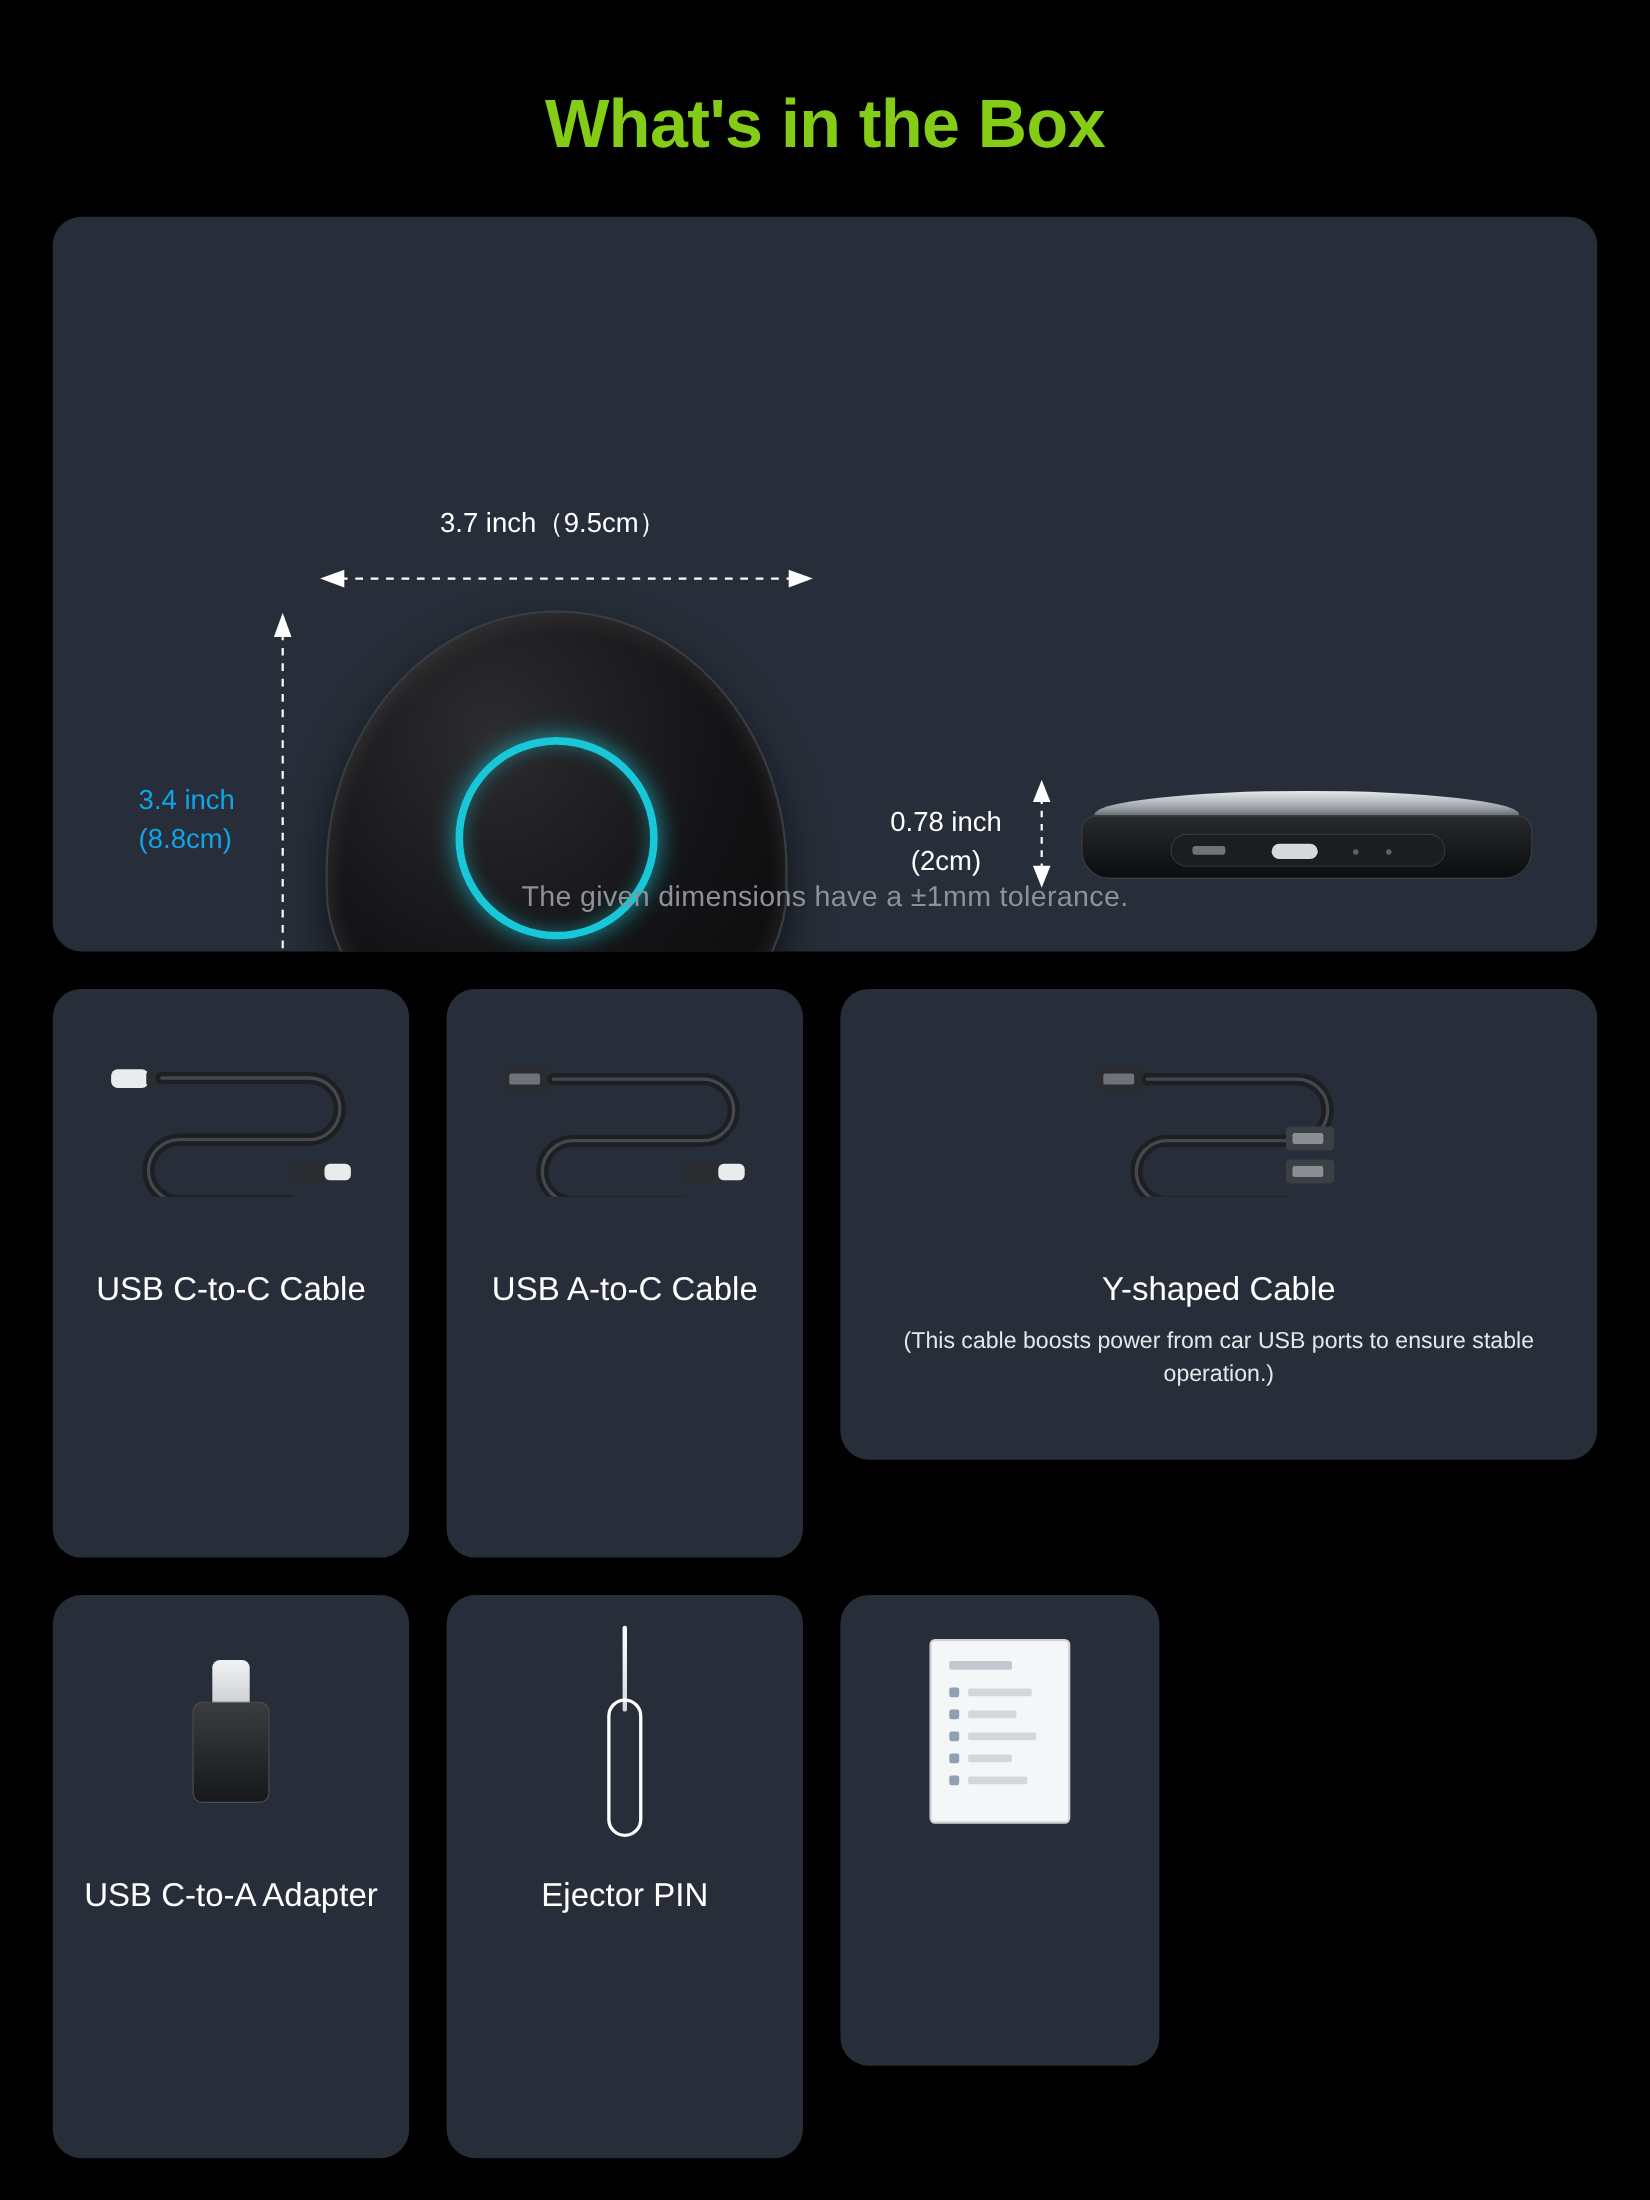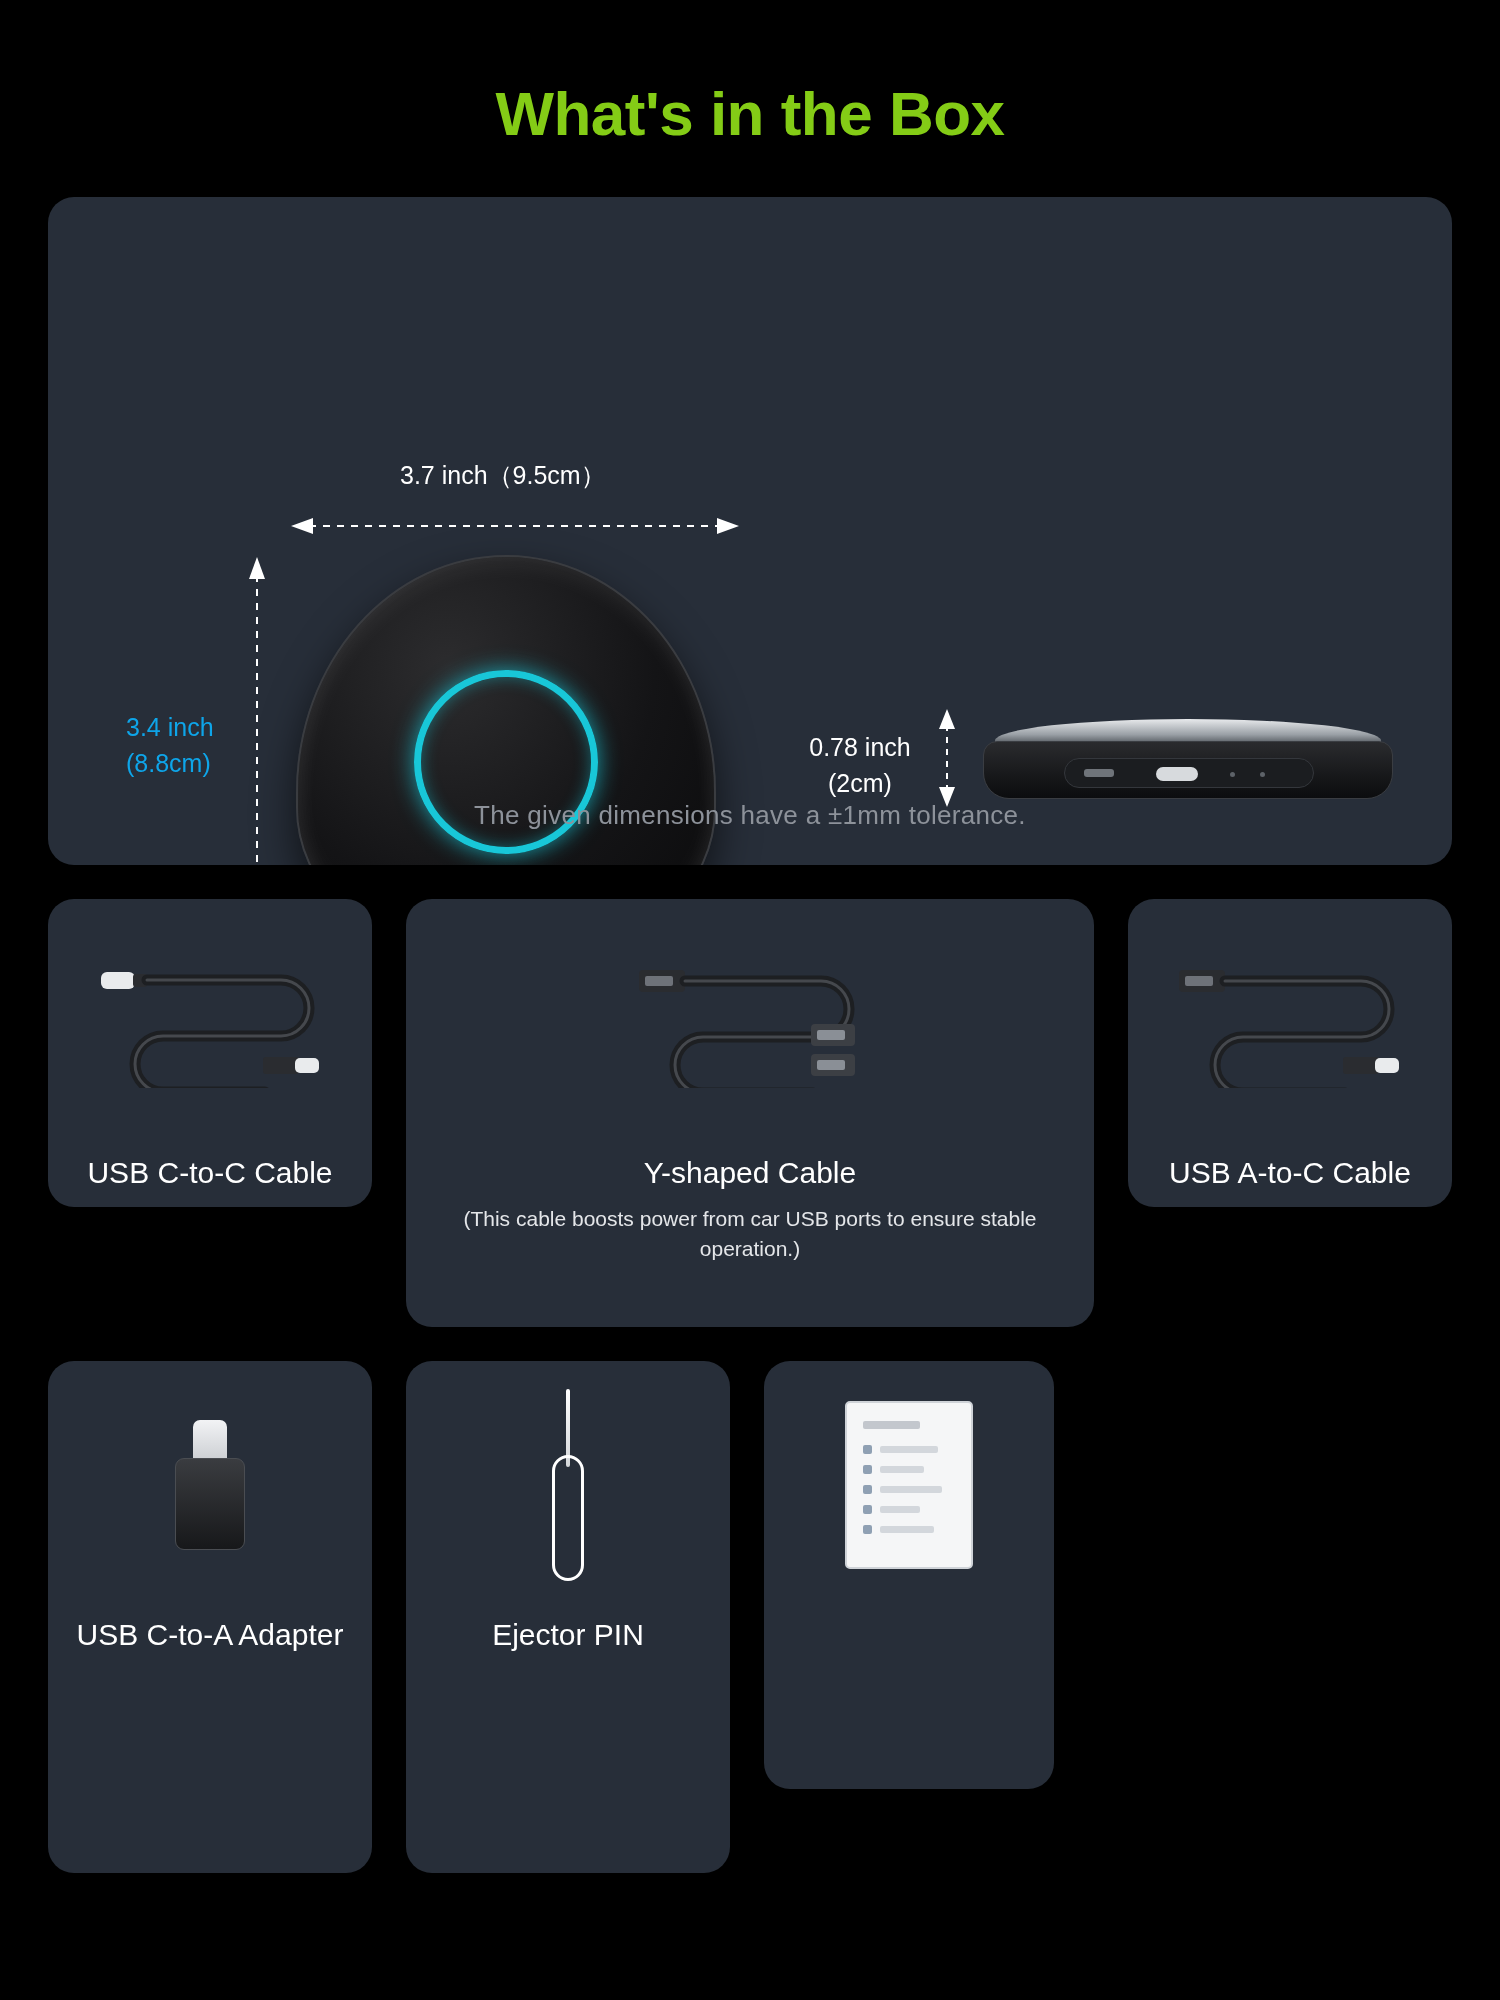--- a/index.html
+++ b/index.html
@@ -203,21 +203,21 @@
   }
   .card {
     background: #272e39;
     border-radius: 26px;
     position: relative;
     display: flex;
     flex-direction: column;
     align-items: center;
     justify-content: flex-start;
   }
-  .row-cables .card-small { width: 324px; height: 308px; }
+  .row-cables .card-small { width: 324px; height: 517px; }
   .row-cables .card-wide  { width: 688px; height: 428px; }
 
   .row-items .card-item   { width: 324px; height: 512px; }
   .row-items .card-item-narrow { width: 290px; height: 428px; }
 
   .art {
     flex: 0 0 auto;
     width: 100%;
     height: 248px;
     display: flex;
@@ -418,51 +418,51 @@
         <svg class="cable-svg" width="230" height="130" viewBox="0 0 230 130">
           <rect x="6" y="14" width="34" height="17" rx="6" fill="#e9ebed"></rect>
           <rect x="38" y="16" width="14" height="13" rx="3" fill="#2a2c30"></rect>
           <path d="M52 22 H186 a28 28 0 0 1 0 56 H68 a28 28 0 0 0 0 56 H170" fill="none" stroke="#1d1f22" stroke-width="11" stroke-linecap="round"></path>
           <path d="M52 22 H186 a28 28 0 0 1 0 56 H68 a28 28 0 0 0 0 56 H170" fill="none" stroke="#45484d" stroke-width="3" stroke-linecap="round"></path>
           <rect x="168" y="99" width="36" height="17" rx="3" fill="#2a2c30"></rect>
           <rect x="200" y="100" width="24" height="15" rx="5" fill="#e9ebed"></rect>
         </svg>
       </div>
       <div class="label label-block">USB C-to-C Cable</div>
+    </div>
+
+    <div class="card card-small">
+      <div class="art">
+        <svg class="cable-svg" width="230" height="130" viewBox="0 0 230 130">
+          <rect x="4" y="12" width="46" height="22" rx="4" fill="#2a2c30"></rect>
+          <rect x="10" y="18" width="28" height="10" rx="2" fill="#6e7279"></rect>
+          <path d="M50 23 H186 a28 28 0 0 1 0 56 H68 a28 28 0 0 0 0 56 H170" fill="none" stroke="#1d1f22" stroke-width="11" stroke-linecap="round"></path>
+          <path d="M50 23 H186 a28 28 0 0 1 0 56 H68 a28 28 0 0 0 0 56 H170" fill="none" stroke="#45484d" stroke-width="3" stroke-linecap="round"></path>
+          <rect x="168" y="99" width="36" height="17" rx="3" fill="#2a2c30"></rect>
+          <rect x="200" y="100" width="24" height="15" rx="5" fill="#e9ebed"></rect>
+        </svg>
+      </div>
+      <div class="label label-block">USB A-to-C Cable</div>
     </div>
 
     <div class="card card-wide">
       <div class="art">
         <svg class="cable-svg" width="230" height="130" viewBox="0 0 230 130">
           <rect x="4" y="12" width="46" height="22" rx="4" fill="#2a2c30"></rect>
           <rect x="10" y="18" width="28" height="10" rx="2" fill="#6e7279"></rect>
           <path d="M50 23 H186 a28 28 0 0 1 0 56 H68 a28 28 0 0 0 0 56 H178" fill="none" stroke="#1d1f22" stroke-width="11" stroke-linecap="round"></path>
           <path d="M50 23 H186 a28 28 0 0 1 0 56 H68 a28 28 0 0 0 0 56 H178" fill="none" stroke="#45484d" stroke-width="3" stroke-linecap="round"></path>
           <rect x="176" y="66" width="44" height="22" rx="4" fill="#3c3f44"></rect>
           <rect x="182" y="72" width="28" height="10" rx="2" fill="#8a8f96"></rect>
           <rect x="176" y="96" width="44" height="22" rx="4" fill="#3c3f44"></rect>
           <rect x="182" y="102" width="28" height="10" rx="2" fill="#8a8f96"></rect>
         </svg>
       </div>
       <div class="label label-block">Y-shaped Cable</div>
       <div class="sublabel">(This cable boosts power from car USB ports to ensure stable operation.)</div>
-    </div>
-
-    <div class="card card-small">
-      <div class="art">
-        <svg class="cable-svg" width="230" height="130" viewBox="0 0 230 130">
-          <rect x="4" y="12" width="46" height="22" rx="4" fill="#2a2c30"></rect>
-          <rect x="10" y="18" width="28" height="10" rx="2" fill="#6e7279"></rect>
-          <path d="M50 23 H186 a28 28 0 0 1 0 56 H68 a28 28 0 0 0 0 56 H170" fill="none" stroke="#1d1f22" stroke-width="11" stroke-linecap="round"></path>
-          <path d="M50 23 H186 a28 28 0 0 1 0 56 H68 a28 28 0 0 0 0 56 H170" fill="none" stroke="#45484d" stroke-width="3" stroke-linecap="round"></path>
-          <rect x="168" y="99" width="36" height="17" rx="3" fill="#2a2c30"></rect>
-          <rect x="200" y="100" width="24" height="15" rx="5" fill="#e9ebed"></rect>
-        </svg>
-      </div>
-      <div class="label label-block">USB A-to-C Cable</div>
     </div>
   </div>
 
   <div class="row row-items">
 
     <div class="card card-item">
       <div class="art">
         <div class="adapter">
           <div class="adapter-tip"></div>
           <div class="adapter-body"></div>

